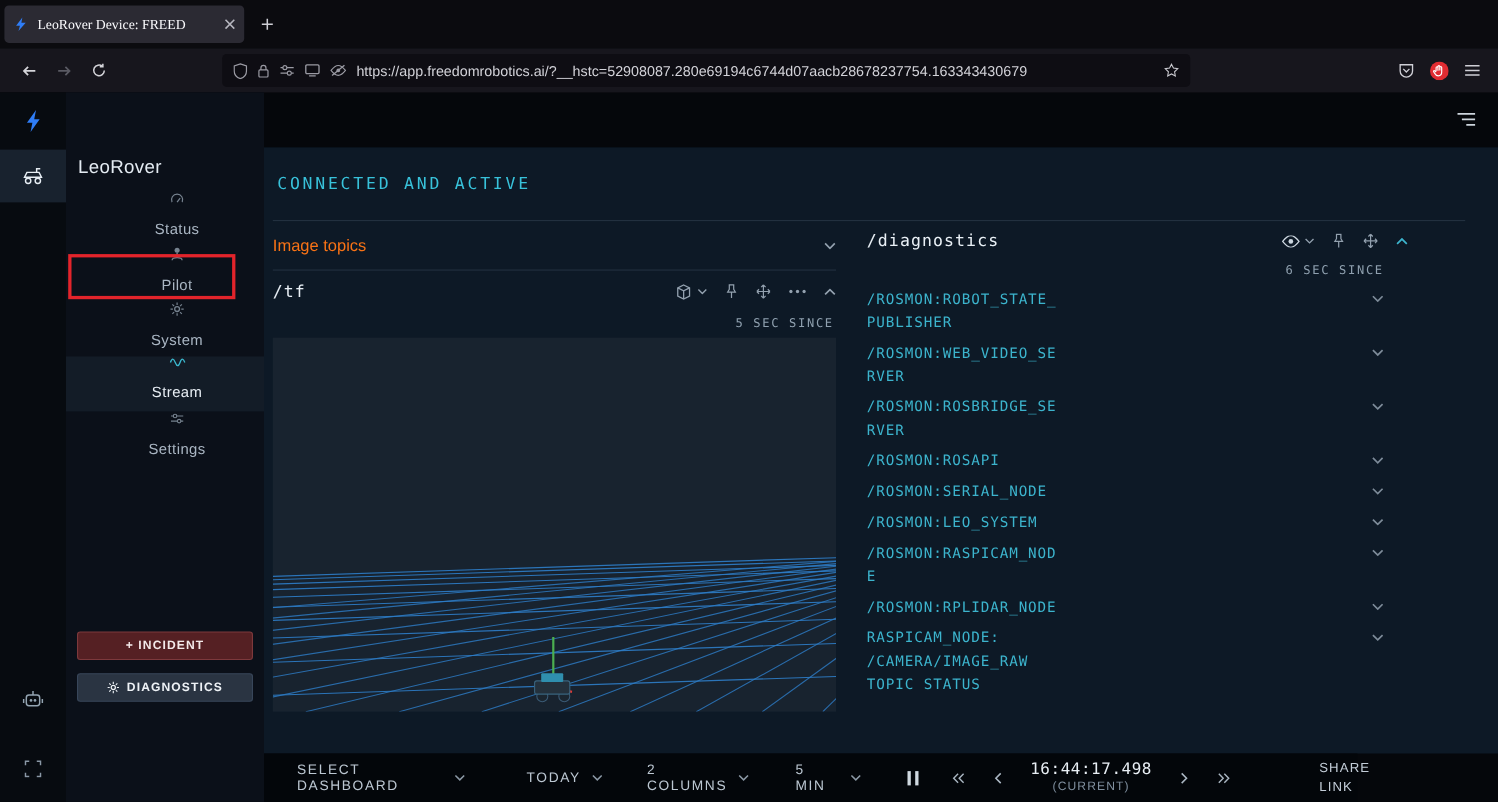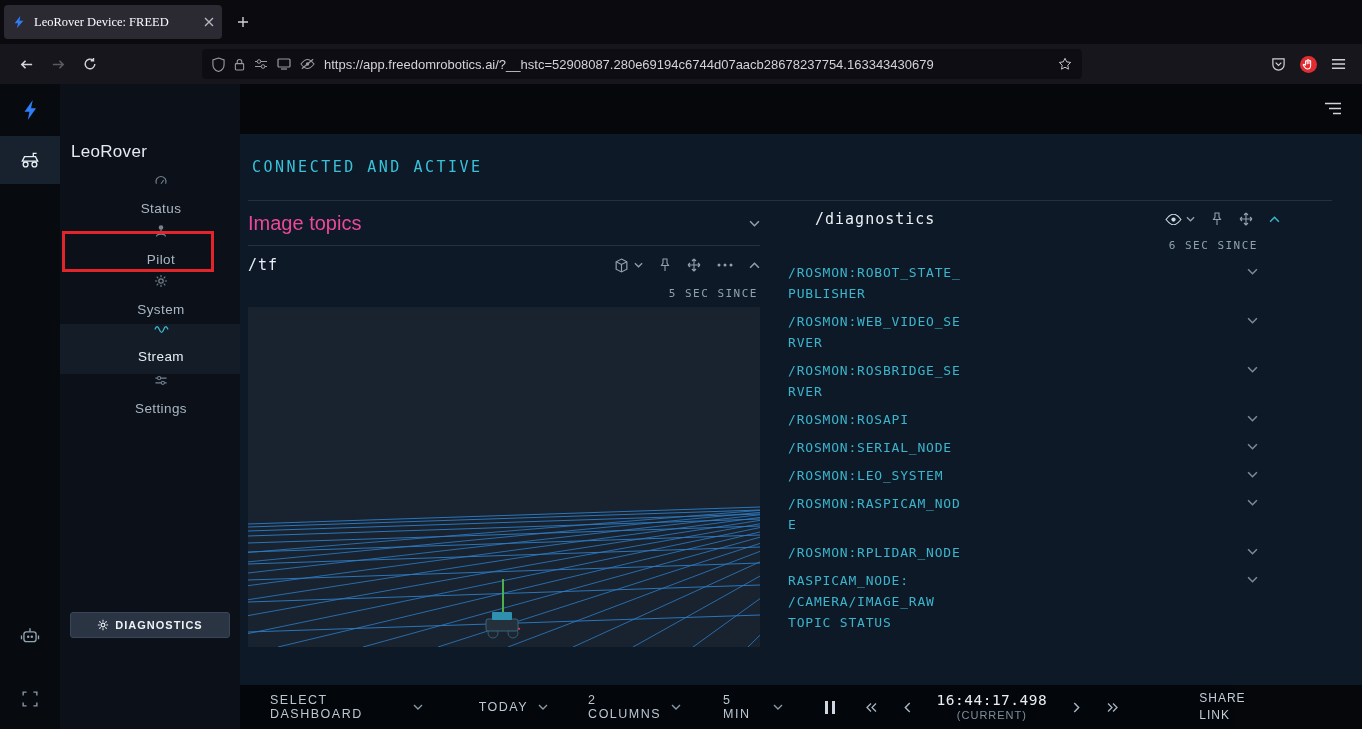--- a/index.html
+++ b/index.html
@@ -75,32 +75,32 @@
   
   .main { position:absolute; left:240px; top:134px; width:1122px; height:551px;
     background:#0d1926; }
   .banner { position:absolute; left:12px; top:24px; color:#38c2da;
     font-size:15px; letter-spacing:2.5px; }
   .main-divider { position:absolute; left:8px; width:1084px; top:66px;
     border-top:1px solid #22303f; }
 
   .leftcol { position:absolute; left:8px; top:67px; width:512px; }
   .phead { height:45px; display:flex; align-items:center;
-    border-bottom:1px solid #22303f; color:#ec4899; font-size:20px; }
+    border-bottom:1px solid #22303f; color:#f97316; font-size:15px; }
   .phead .spacer { flex:1; }
   .tfrow { height:38px; display:flex; align-items:center; color:#e9f0f6; }
   .tfrow .title { font-size:15px; letter-spacing:1px; }
   .tool { color:#93a1af; display:flex; align-items:center; margin-left:16px; }
   .tool.first { margin-left:auto; }
   .since { text-align:right; color:#8fa0af; font-size:11px;
     letter-spacing:1.5px; margin:3px 2px 7px 0; }
   .viewport { width:512px; height:340px; background:#18232f; overflow:hidden; }
 
   .rightcol { position:absolute; left:548px; top:67px; width:520px; }
-  .dhead { height:36px; display:flex; align-items:center; color:#e9f0f6;margin-left:27px; }
+  .dhead { height:36px; display:flex; align-items:center; color:#e9f0f6; }
   .dhead .title { font-size:15px; letter-spacing:1px; }
   .diag-since { text-align:right; color:#8fa0af; font-size:11px;
     letter-spacing:1.5px; margin:2px 50px 6px 0; }
   .diag-list { width:470px; }
   .drow { display:flex; align-items:flex-start; padding:3.5px 0; }
   .dtext { width:175px; color:#3cb4cd; font-size:13px; letter-spacing:.8px;
     line-height:21px; overflow-wrap:break-word; word-break:break-word; }
   .drow .chev { margin-left:auto; color:#7d8b99; padding-top:6px; }
 
   
@@ -300,20 +300,21 @@
         <span class="micon">
           <svg width="14" height="13" viewBox="0 0 14 14">
               <path d="M1 4.5h12M1 9.5h12" stroke="currentColor" stroke-width="1.2"></path>
               <circle cx="5" cy="4.5" r="1.7" fill="#0b1019" stroke="currentColor" stroke-width="1.1"></circle>
               <circle cx="9" cy="9.5" r="1.7" fill="#0b1019" stroke="currentColor" stroke-width="1.1"></circle>
             </svg>
         </span>
         <span>Settings</span>
       </div>
     </div>
+    <div class="btn-incident">+ INCIDENT</div>
     <div class="btn-diag">
       <span>
         <svg width="12" height="12" viewBox="0 0 14 14">
             <circle cx="7" cy="7" r="2.2" fill="none" stroke="#eef2f6" stroke-width="1.3"></circle>
             <path d="M7 1v2.2M7 10.8V13M1 7h2.2M10.8 7H13M2.7 2.7l1.6 1.6M9.7 9.7l1.6 1.6M11.3 2.7L9.7 4.3M4.3 9.7l-1.6 1.6" stroke="#eef2f6" stroke-width="1.2"></path>
           </svg>
       </span>
       <span>DIAGNOSTICS</span>
     </div>
   </div>

